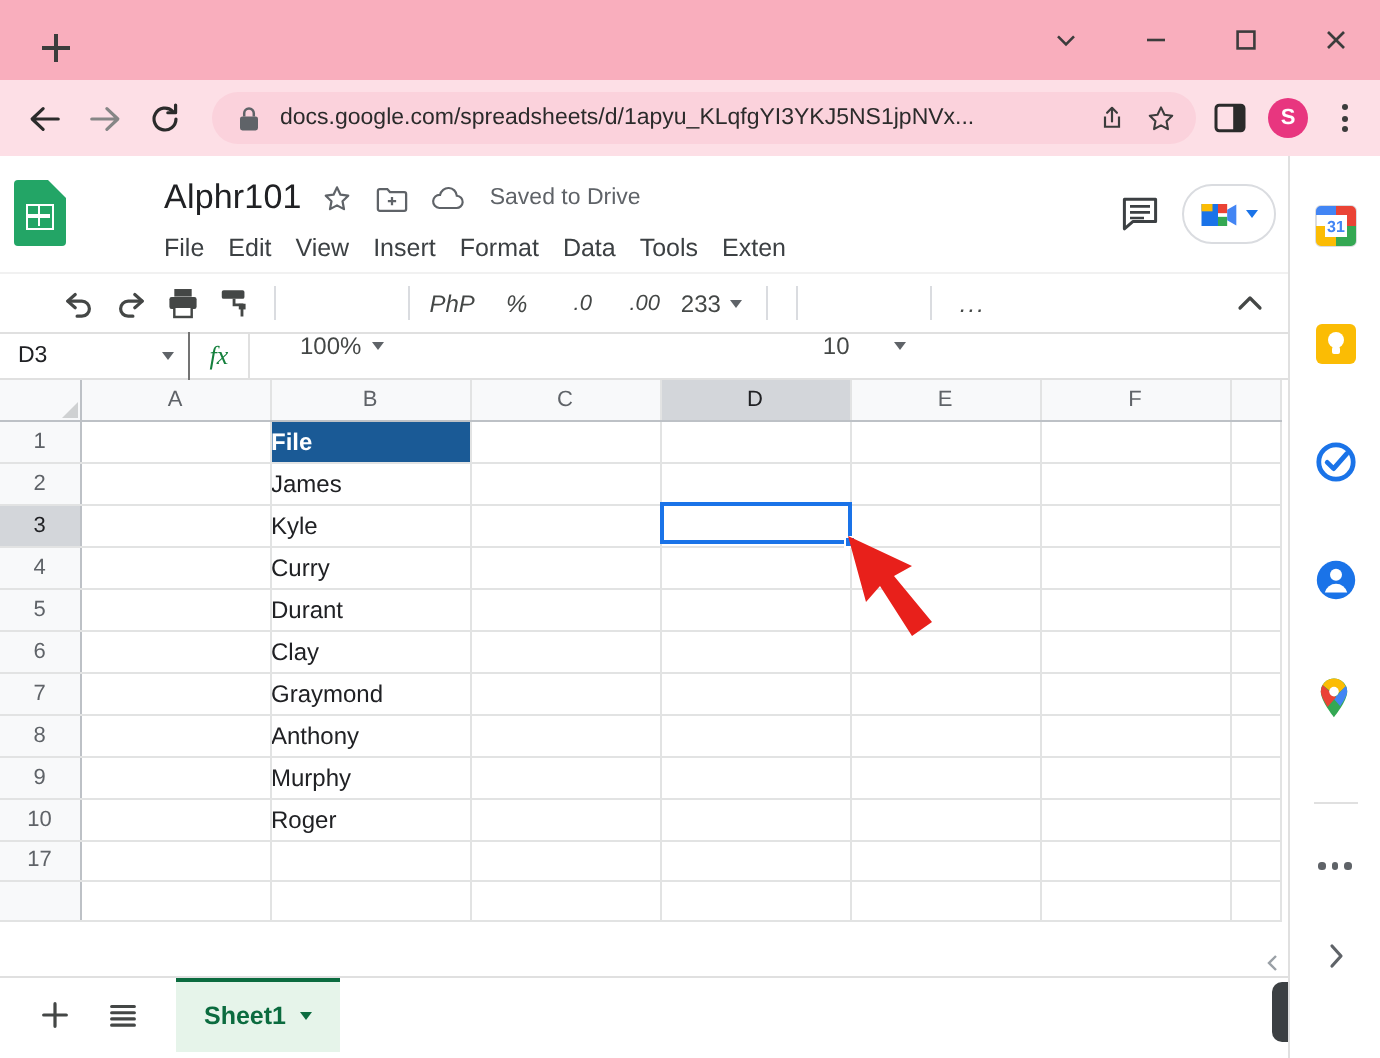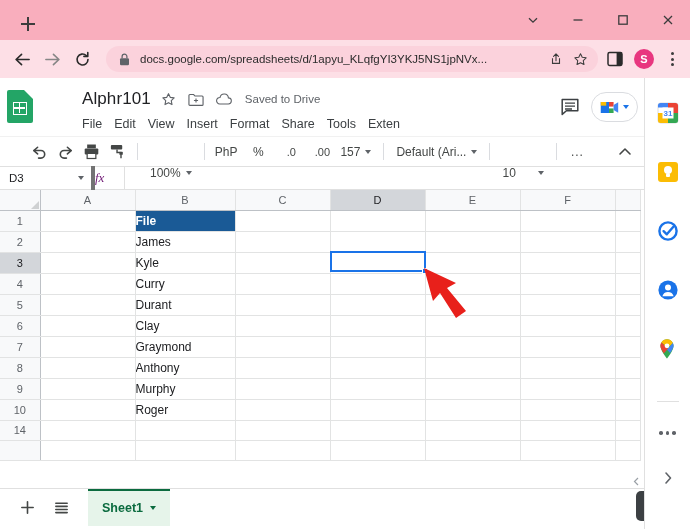--- a/index.html
+++ b/index.html
@@ -131,38 +131,38 @@
     width: 30px; height: 30px; border-radius:50%; background:#e8367f; color:#fff;
     display:flex; align-items:center; justify-content:center; font-size:14px; font-weight:600; cursor:pointer;
   }
 
   
   .s-toolbar {
     height: 30px; display: flex; align-items: center; gap: 0px; padding-left: 26px;
     border-top: 1px solid #f1f1f1;
     font-size: 12px; color: #444746; position: relative;
   }
-  .tb { height:26px; min-width:26px; display:flex; align-items:center; justify-content:center; cursor:pointer; border-radius:4px; padding: 0 3px;}
+  .tb { height:26px; min-width:26px; display:flex; align-items:center; justify-content:center; cursor:pointer; border-radius:4px; padding: 0 3px; font-style: italic;}
   .tb-sep { width:1px; height:17px; background:#dadce0; margin: 0 7px; }
   .tb-dd { display:flex; align-items:center; gap:5px; padding: 0 5px; height:26px; cursor:pointer; border-radius:4px;}
   .caret { width:0; height:0; border-left:3.5px solid transparent; border-right:3.5px solid transparent; border-top:4px solid #5f6368; }
   .tb-wide { min-width: 86px; justify-content: space-between; }
   .tb-num { min-width: 44px; justify-content: space-between; margin-top: 42px; }
   .collapse-chev { position:absolute; right: 52px; width:26px; height:26px; display:flex; align-items:center; justify-content:center; cursor:pointer;}
 
   
   .formula-bar {
     height: 24px; display:flex; align-items:center; border-top:1px solid #e0e0e0;
     border-bottom: 1px solid #e0e0e0; background:#fff;
   }
   .name-box {
     width: 95px; height: 24px; display:flex; align-items:center; justify-content:space-between;
-    padding: 0 7px 0 9px; font-size: 11.5px; color: #202124; border-right:4px solid #737373; cursor:pointer;gap:48px;
-  }
-  .fx { width: 30px; text-align:left; color:#701a75; font-style: italic; font-size:13px; font-family:"Liberation Serif", serif; border-right:1px solid #e0e0e0; line-height:24px;}
+    padding: 0 7px 0 9px; font-size: 11.5px; color: #202124; border-right:1px solid #737373; cursor:pointer;gap:48px;
+  }
+  .fx { width: 30px; text-align:center; color:#15803d; font-style: italic; font-size:13px; font-family:"Liberation Serif", serif; border-right:1px solid #e0e0e0; line-height:24px;}
   .formula-input { flex:1 1 auto; padding-left:8px; font-size:12px; color:#202124; }
 
   
   .grid-wrap { position: relative; height: 298px; background:#fff; overflow:hidden; }
   .grid-table { border-collapse: collapse; table-layout: fixed; }
   .grid-table th, .grid-table td {
     border-right: 1px solid #e2e3e3; border-bottom: 1px solid #e2e3e3;
     height: 20px; padding: 0; font-weight: normal;
   }
   .corner-cell {
@@ -360,21 +360,21 @@
               </svg>
           </div>
           <div class="saved-text">Saved to Drive</div>
         </div>
         <div class="menubar">
           <span>File</span>
           <span>Edit</span>
           <span>View</span>
           <span>Insert</span>
           <span>Format</span>
-          <span>Share</span>
+          <span>Data</span>
           <span>Tools</span>
           <span class="clipped">Exten</span>
         </div>
       </div>
       <div class="docs-actions">
         <div class="hdr-ico" style="width:22px;height:22px;">
           <svg width="20" height="20" viewBox="0 0 20 20">
               <path d="M2.2 2.6h15.6v11.2H6.4L2.2 17.4z" stroke="#3c4043" stroke-width="1.5" fill="none" stroke-linejoin="round"></path>
               <path d="M5 6.2h10M5 9.2h10M5 12h7" stroke="#3c4043" stroke-width="1.3"></path>
             </svg>
@@ -432,28 +432,24 @@
       <div class="tb" style="margin-left:5px;">
         <span>%</span>
       </div>
       <div class="tb" style="margin-left:7px;">
         <span style="font-size:11px;">.0</span>
       </div>
       <div class="tb" style="margin-left:5px;">
         <span style="font-size:11px;">.00</span>
       </div>
       <div class="tb-dd">
-        <span>157</span>
+        <span>233</span>
         <span class="caret"></span>
       </div>
       <div class="tb-sep"></div>
-      <div class="tb-dd tb-wide">
-        <span>Default (Ari...</span>
-        <span class="caret"></span>
-      </div>
       <div class="tb-sep"></div>
       <div class="tb-dd tb-num" style="min-width:52px;">
         <span>10</span>
         <span class="caret"></span>
       </div>
       <div class="tb-sep"></div>
       <div class="tb">
         <span style="letter-spacing:1px;">...</span>
       </div>
       <div class="collapse-chev">
@@ -581,21 +577,21 @@
             <td class="row-head">10</td>
             <td class="cell"></td>
             <td class="cell">Roger</td>
             <td class="cell"></td>
             <td class="cell"></td>
             <td class="cell"></td>
             <td class="cell"></td>
             <td class="cell"></td>
           </tr>
           <tr>
-            <td class="row-head">14</td>
+            <td class="row-head">17</td>
             <td class="cell"></td>
             <td class="cell"></td>
             <td class="cell"></td>
             <td class="cell"></td>
             <td class="cell"></td>
             <td class="cell"></td>
             <td class="cell"></td>
           </tr>
           <tr>
             <td class="row-head"></td>

